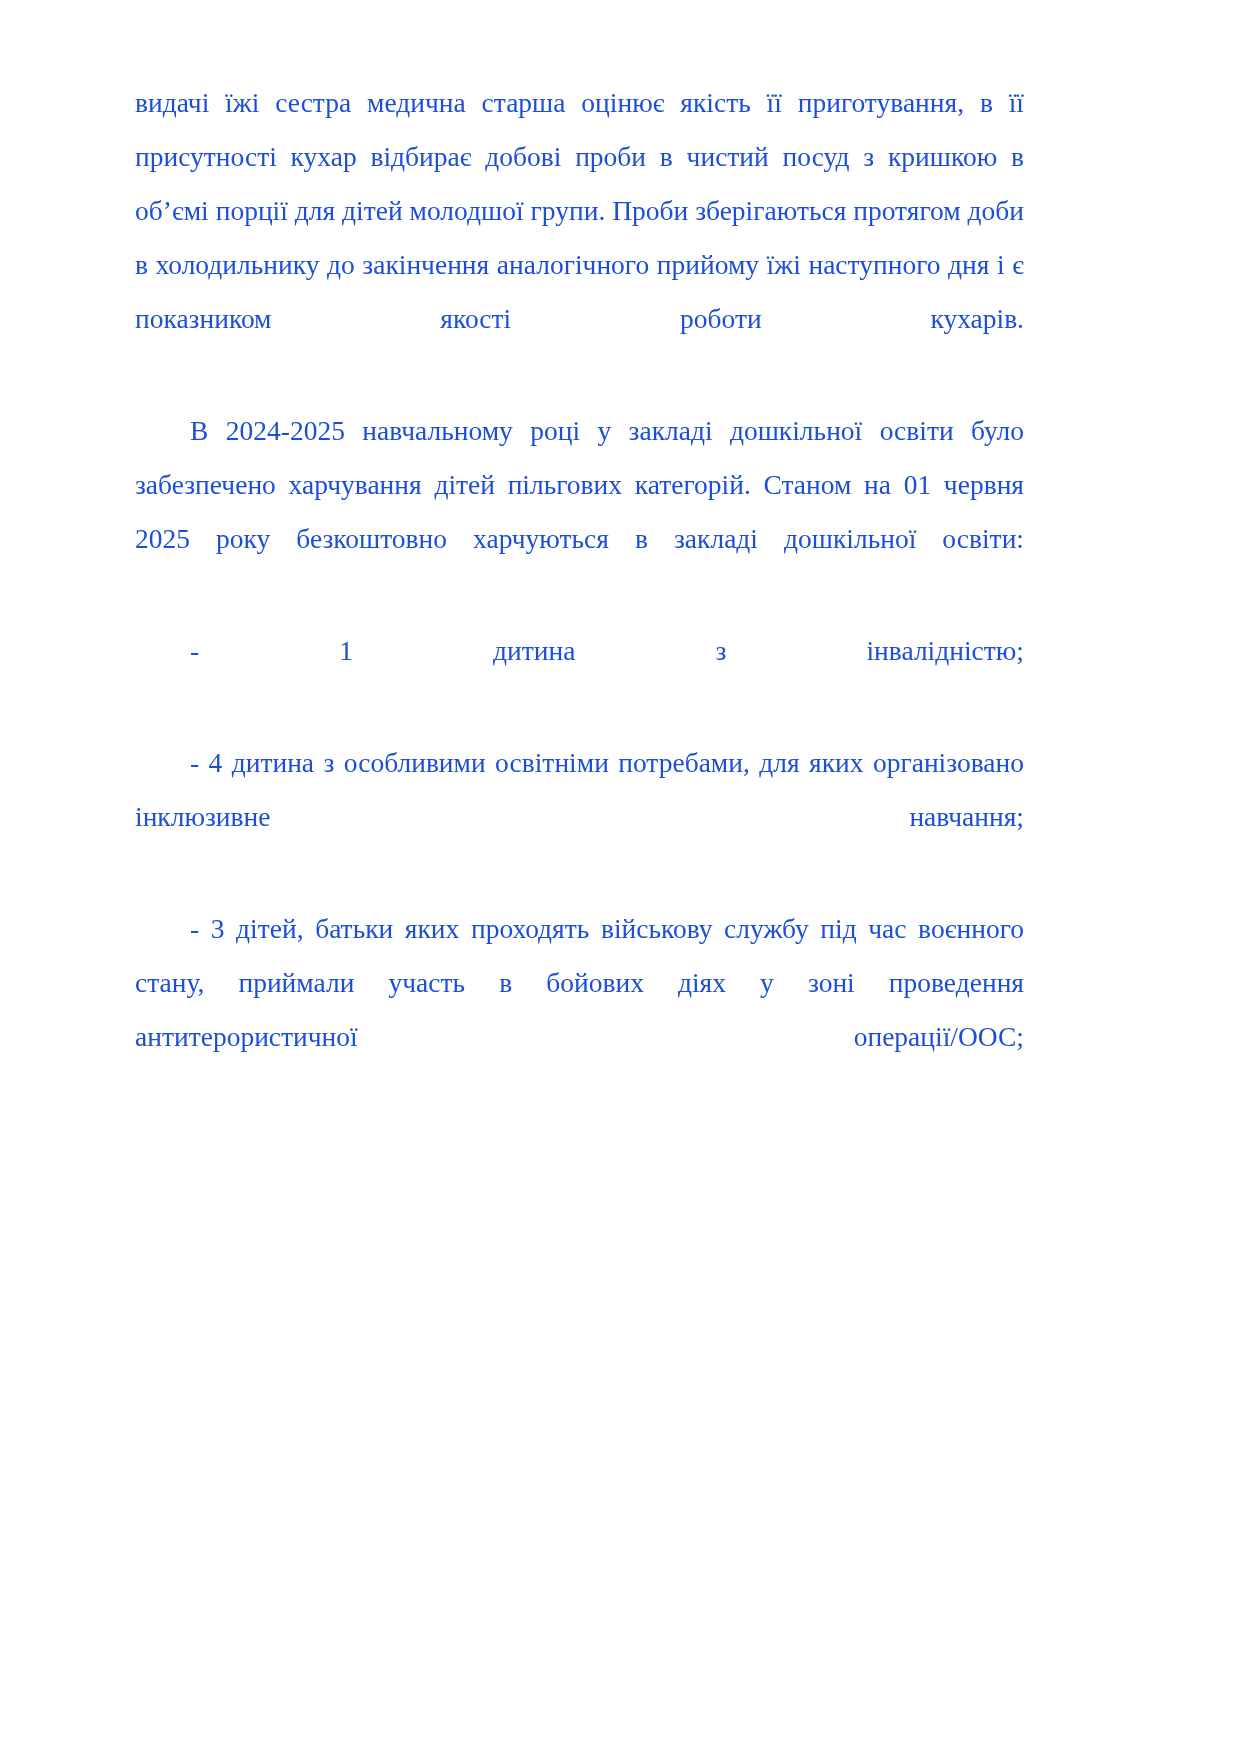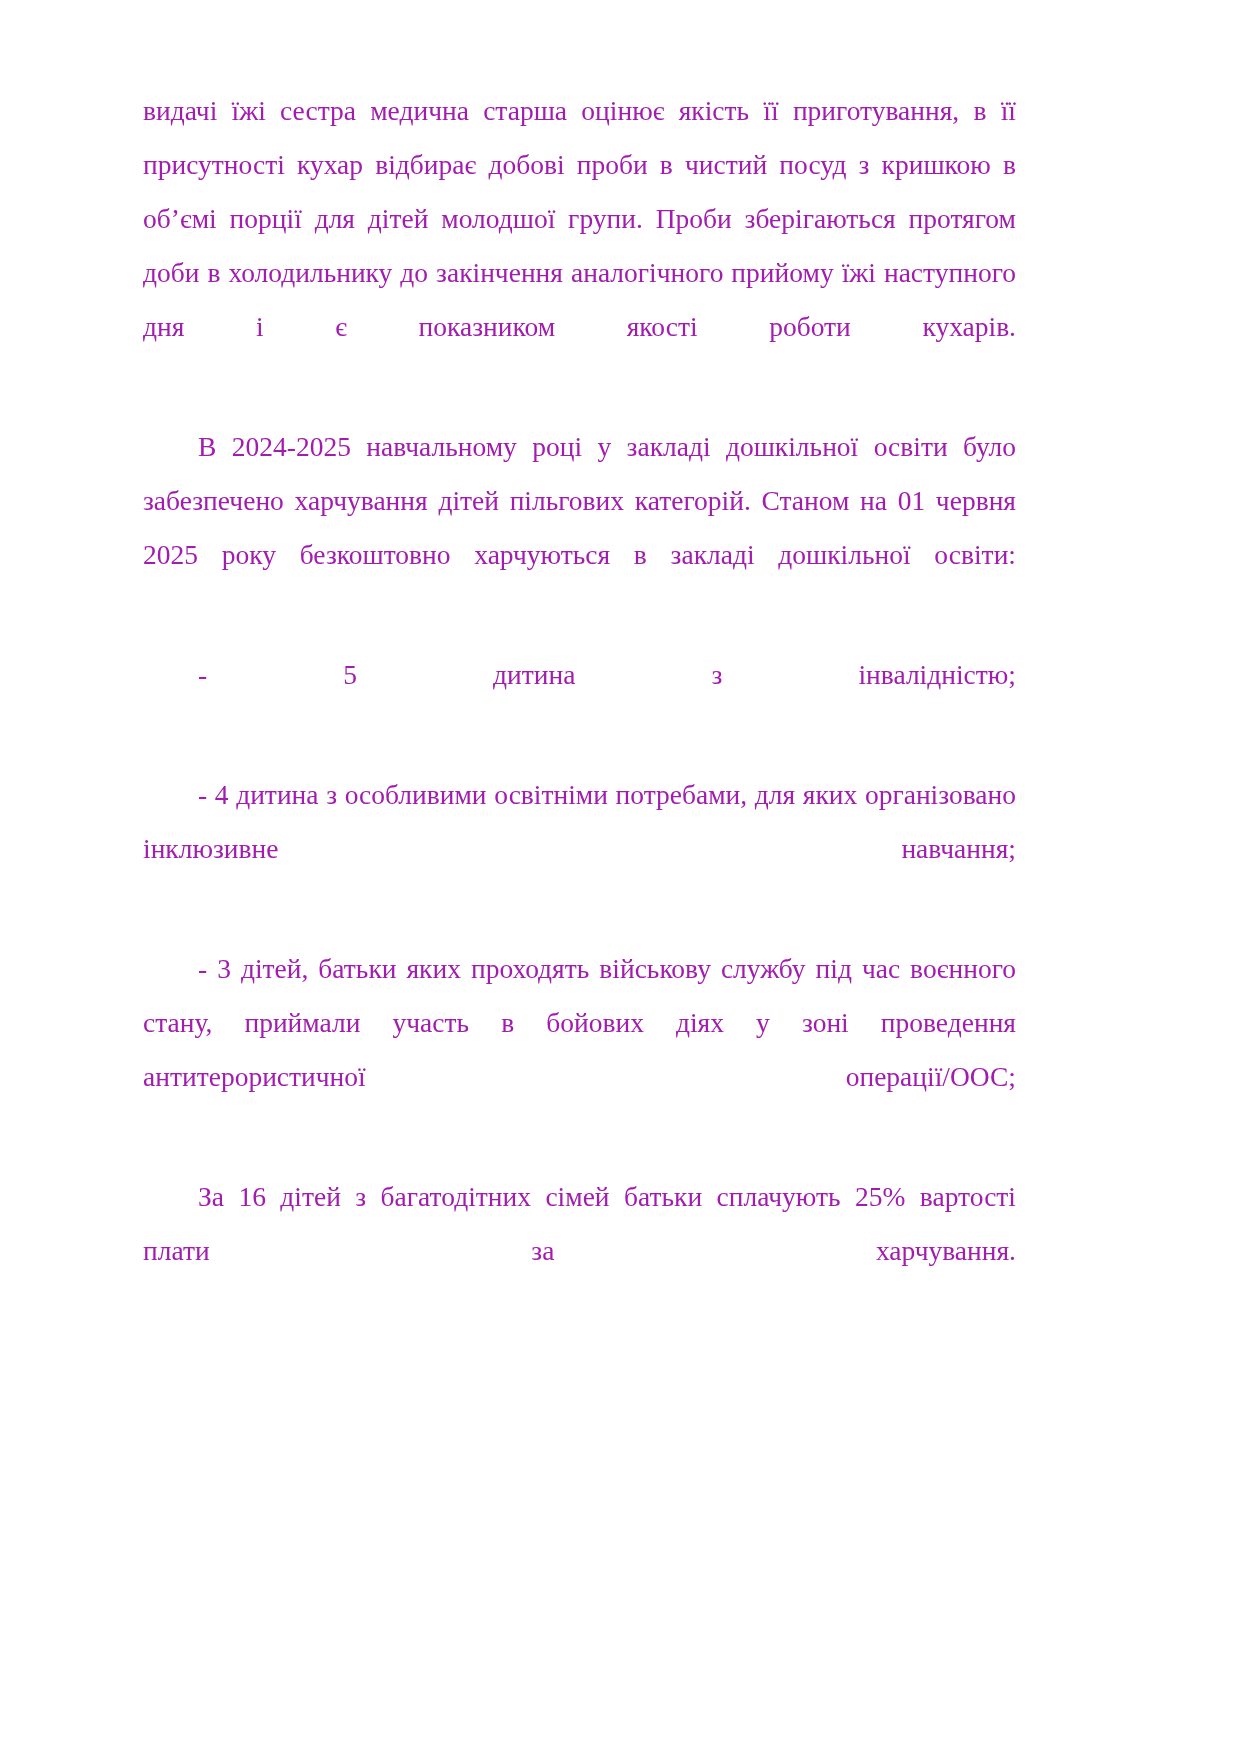--- a/index.html
+++ b/index.html
@@ -18,24 +18,24 @@
   .content {
     position: absolute;
     left: 131px;
     top: 72px;
     width: 897px;
   }
   .para {
     font-family: "Liberation Serif", "DejaVu Serif", serif;
     font-size: 27.5px;
     line-height: 54px;
-    color: #a21caf;
+    color: #1d4ed8;
     text-align: justify;
     text-justify: inter-word;
-    margin: 12px;
+    margin: 4px;
     padding: 0;
     -webkit-hyphens: none;
     hyphens: none;
     white-space: normal;
   }
   .para.indent {
     text-indent: 55px;
   }
   .para.noindent {
     text-indent: 0;
@@ -51,23 +51,22 @@
 </head>
 <body>
 
 <div class="page">
   <div class="content">
 
     <p class="para noindent">видачі їжі сестра медична старша оцінює якість її приготування, в її присутності кухар відбирає добові проби в чистий посуд з кришкою в об’ємі порції для дітей молодшої групи. Проби зберігаються протягом доби в холодильнику до закінчення аналогічного прийому їжі наступного дня і є показником якості роботи кухарів.</p>
 
     <p class="para indent">В 2024-2025 навчальному році у закладі дошкільної освіти було забезпечено харчування дітей пільгових категорій. Станом на 01 червня 2025 року безкоштовно харчуються в закладі дошкільної освіти:</p>
 
-    <p class="para indent">- 5 дитина з інвалідністю;</p>
+    <p class="para indent">- 1 дитина з інвалідністю;</p>
 
     <p class="para indent">- 4 дитина з особливими освітніми потребами, для яких організовано інклюзивне навчання;</p>
 
 
     <p class="para indent">- 3 дітей, батьки яких проходять військову службу  під час воєнного стану, приймали участь в бойових діях у зоні проведення антитерористичної операції/ООС;</p>
 
-    <p class="para indent">За 16 дітей з багатодітних сімей батьки сплачують 25% вартості плати за харчування.</p>
 
   </div>
 </div>
 
 </body></html>

